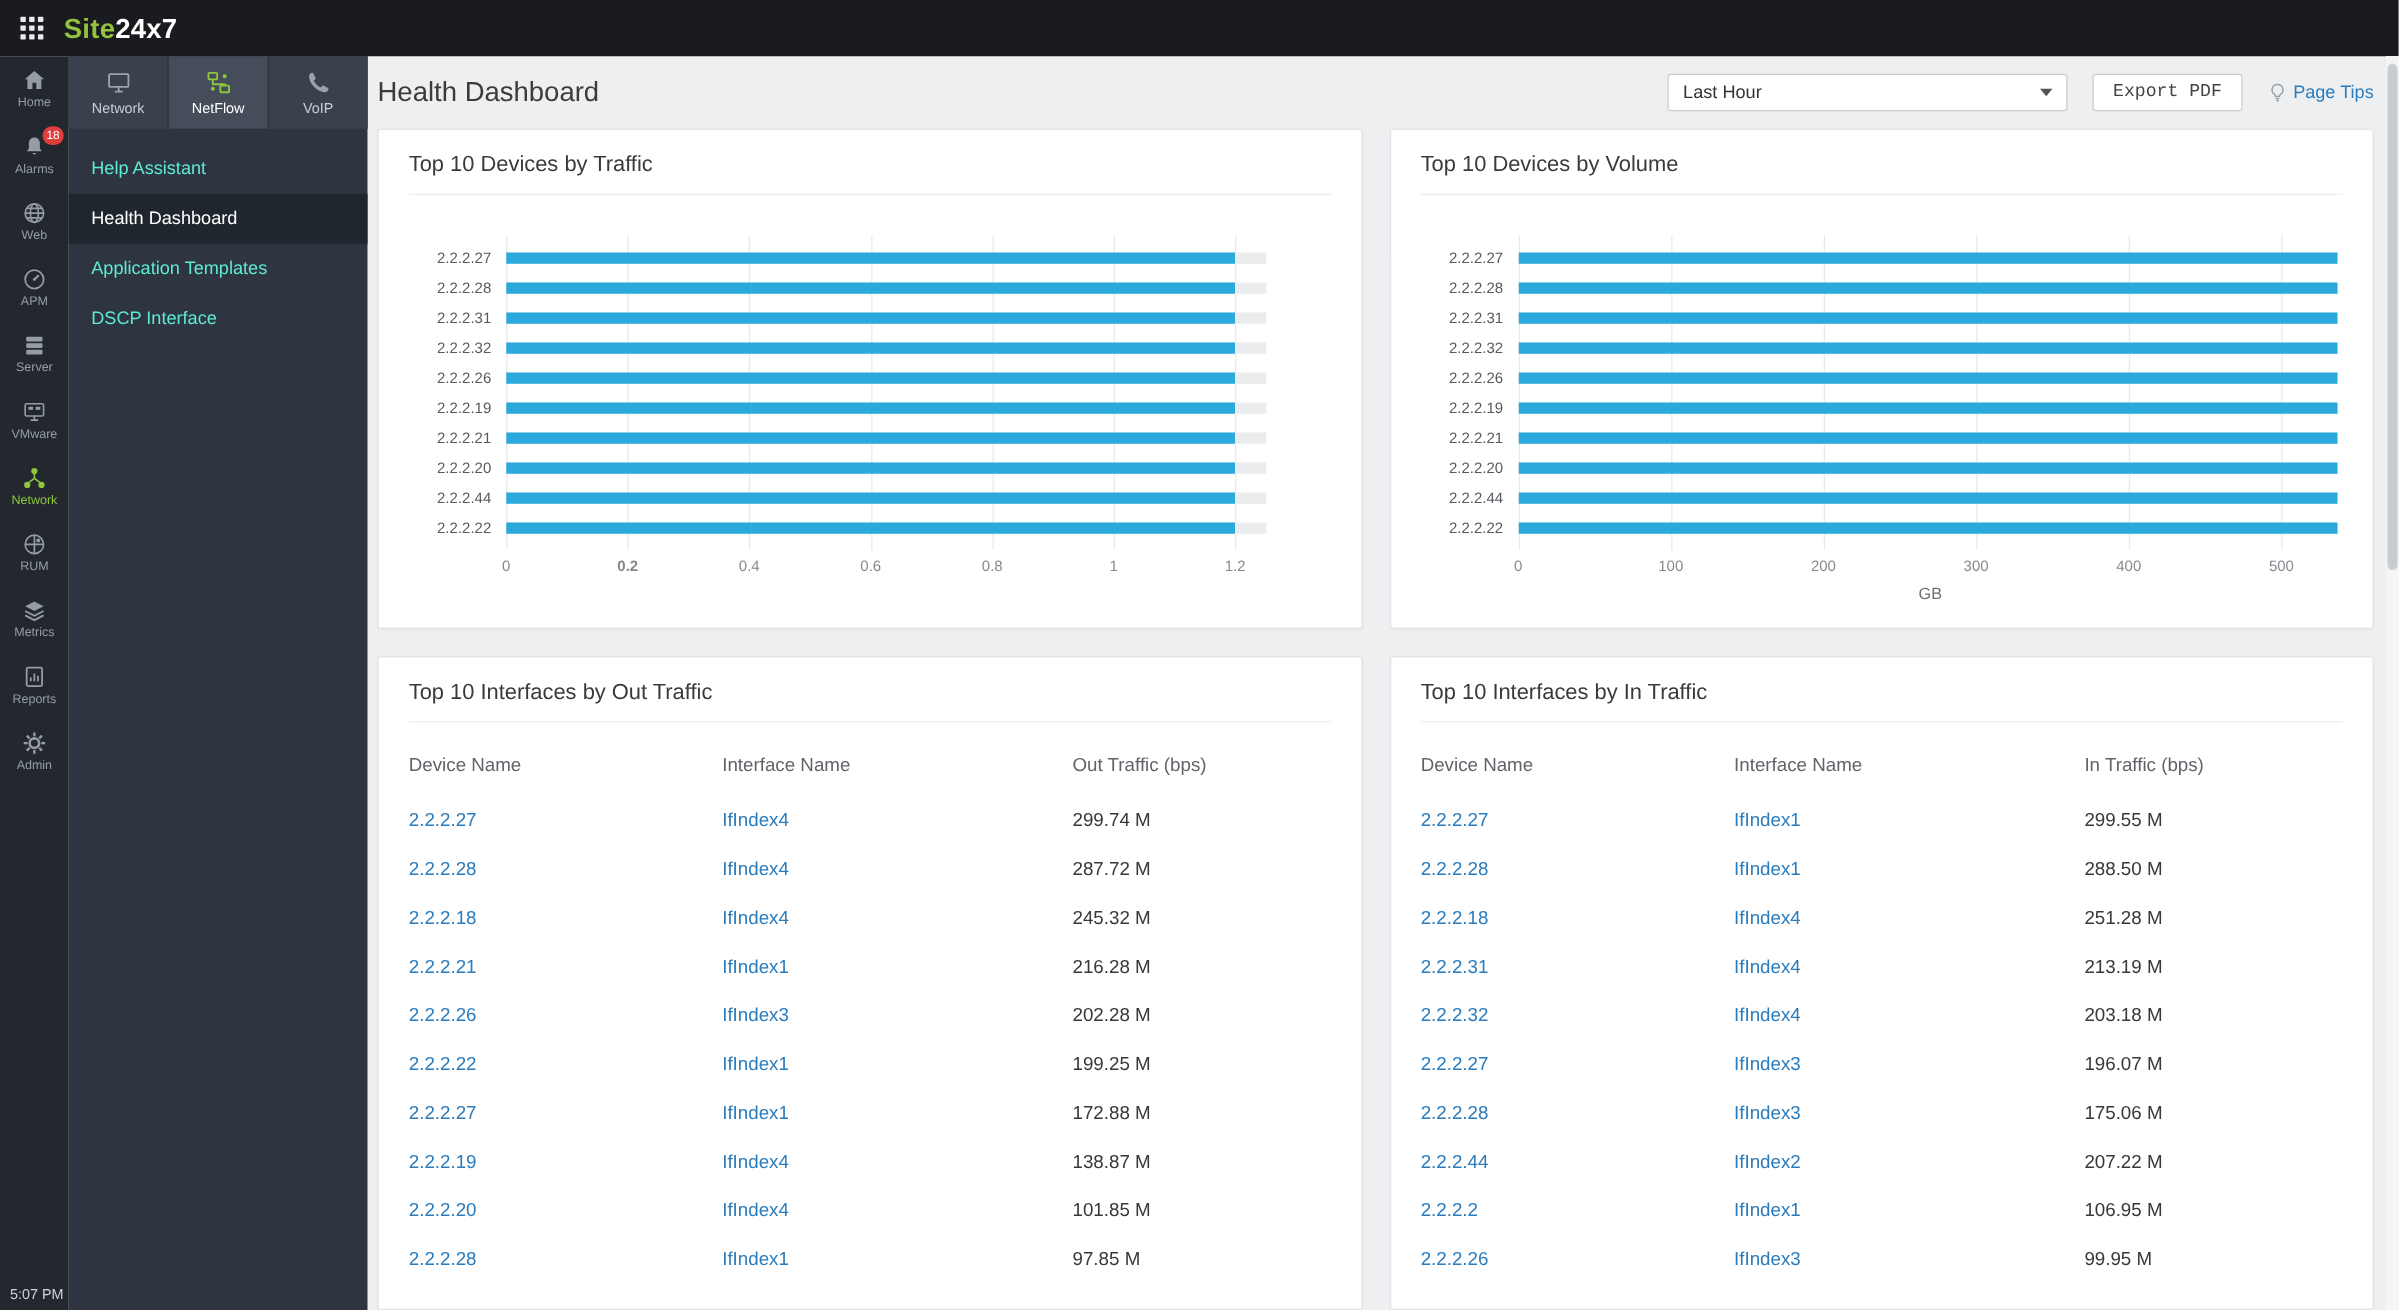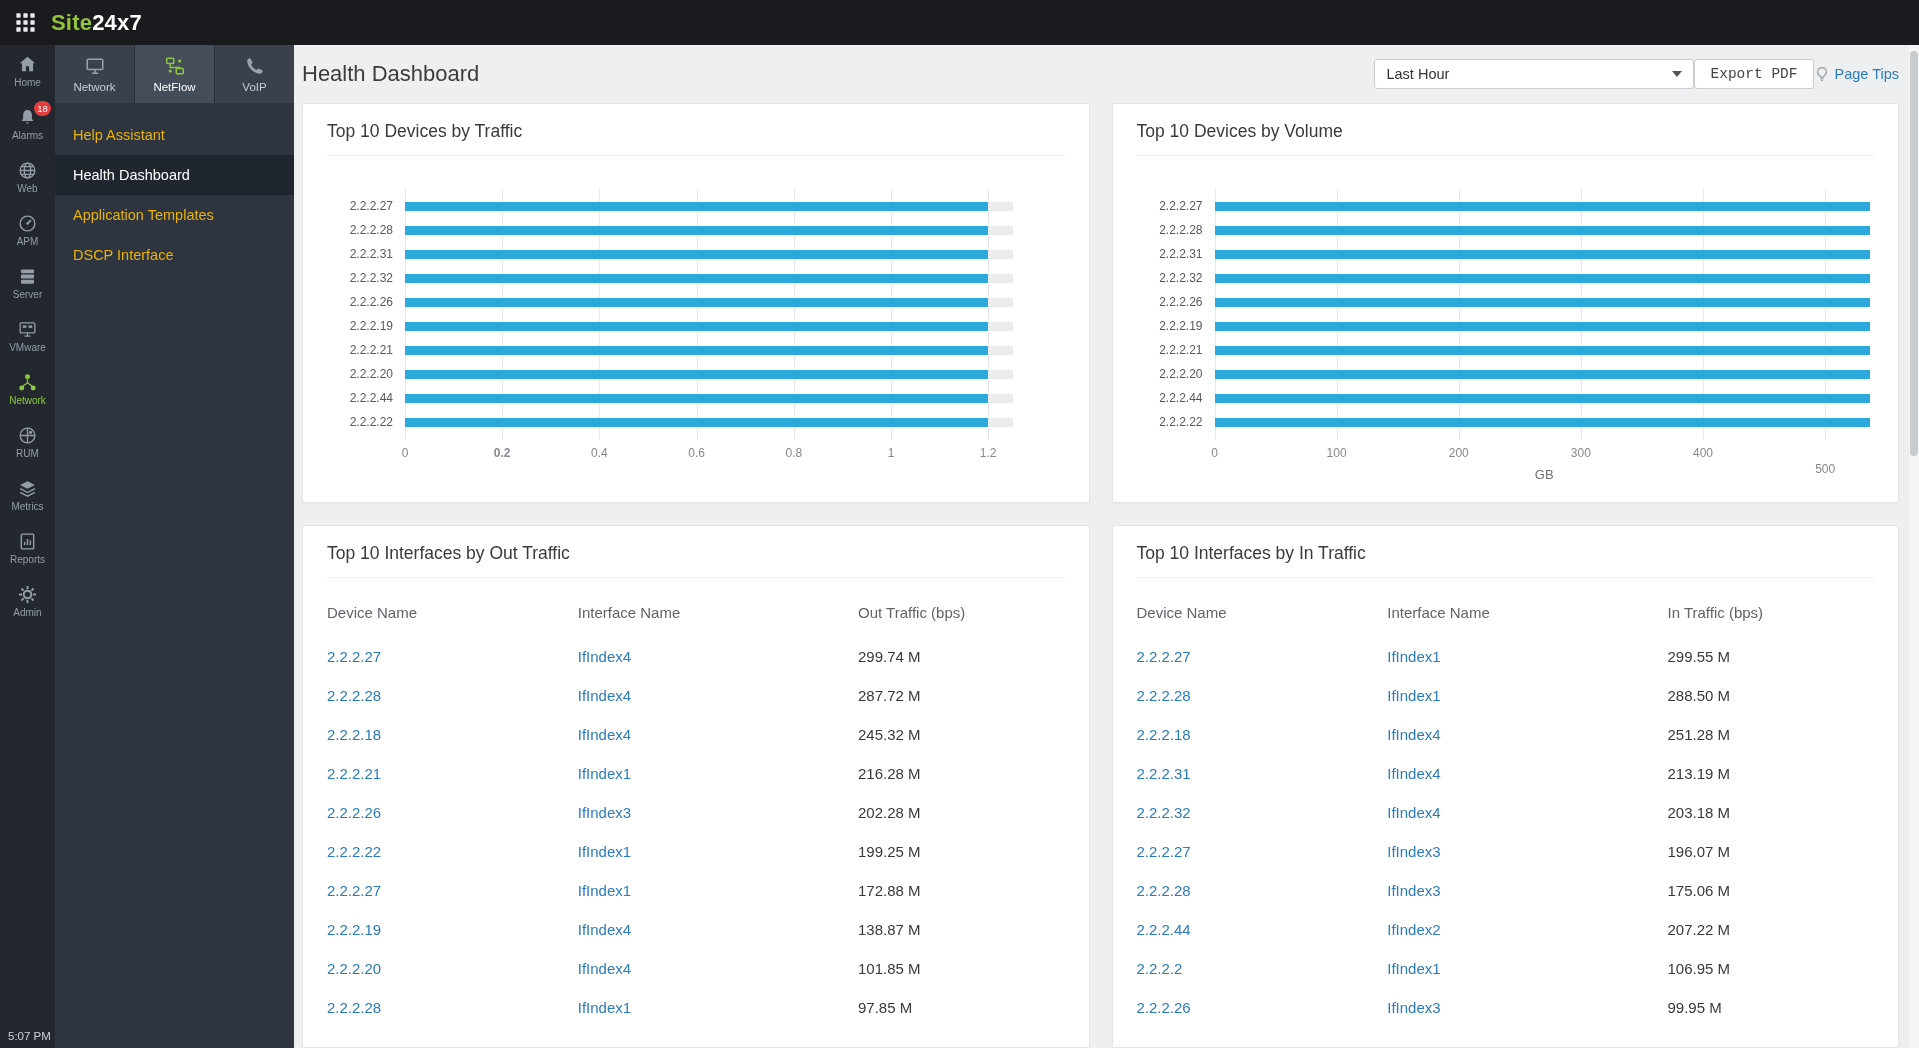--- a/index.html
+++ b/index.html
@@ -31,28 +31,28 @@
 
 .subnav{width:239px;background:#2e3540;flex:none;display:flex;flex-direction:column}
 .subtabs{display:flex;height:58px;background:#272d37;flex:none}
 .subtab{flex:1;display:flex;flex-direction:column;align-items:center;justify-content:center;gap:5px;color:#c7ced5;font-size:11.5px;background:#3a414d;border-right:1px solid #2a303a;cursor:pointer}
 .subtab:last-child{border-right:none}
 .ticon{width:20px;height:20px;display:block;color:#9aa3ad}
 .ticon svg{width:20px;height:20px;display:block}
 .subtab.active{background:#454d5b;color:#fff}
 .subtab.active .ticon{color:var(--accent,#8dc63f)}
 .submenu{padding:12px 0}
-.menu-item{height:40px;display:flex;align-items:center;padding:0 18px;color:#eab308;font-size:14.5px;cursor:pointer}
+.menu-item{height:40px;display:flex;align-items:center;padding:0 18px;color:#5eead4;font-size:14.5px;cursor:pointer}
 .menu-item.active{background:#20262e;color:#fff}
 
 
 .main{flex:1;padding:0 20px 14px 8px;overflow:hidden}
 .page-head{height:58px;display:flex;align-items:center;justify-content:space-between}
 .page-head h1{font-size:22px;font-weight:500;color:#3c3c3c}
-.head-actions{display:flex;align-items:center;}
+.head-actions{display:flex;align-items:center;gap:20px}
 .select{width:320px;height:30px;background:#fff;border:1px solid #c9cdd1;border-radius:3px;display:flex;align-items:center;justify-content:space-between;padding:0 11px;font-size:14.5px;color:#333;cursor:pointer}
 .caret{width:0;height:0;border-left:5px solid transparent;border-right:5px solid transparent;border-top:6px solid #555}
 .btn{height:30px;background:#fff;border:1px solid #c9cdd1;border-radius:3px;padding:0 15px;font-size:14.5px;color:#444;cursor:pointer;font-family:Liberation Mono, monospace}
 .tips{display:flex;align-items:center;gap:5px;color:var(--link,#3e86c6);font-size:14.5px;cursor:pointer}
 .bulb{width:16px;height:16px;color:#9aa0a6}
 .bulb svg{width:16px;height:16px;display:block}
 
 .grid{display:grid;grid-template-columns:1fr 1fr;gap:22px}
 .panel{background:#fff;border:1px solid #e2e4e7;border-radius:2px;padding:17px 24px 20px;box-shadow:0 1px 2px rgba(0,0,0,.04)}
 .panel-title{font-size:17.5px;font-weight:400;color:#3a3a3a;padding-bottom:13px;border-bottom:1px solid #ebedef}
@@ -479,21 +479,21 @@
                   </span>
                 </div>
               </div>
             </div>
           <div class="axis-ticks">
               <span class="axis-tick" style="left: 0%;">0</span>
               <span class="axis-tick" style="left: 18.5185%;">100</span>
               <span class="axis-tick" style="left: 37.037%;">200</span>
               <span class="axis-tick" style="left: 55.5556%;">300</span>
               <span class="axis-tick" style="left: 74.0741%;">400</span>
-              <span class="axis-tick" style="left: 92.5926%; margin-top: 16px;">500</span>
+              <span class="axis-tick" style="left: 92.5926%;">500</span>
             </div>
           <div class="axis-label">GB</div>
         </div>
       </section>
 
       <section class="panel">
         <h2 class="panel-title">Top 10 Interfaces by Out Traffic</h2>
         <div class="tbl">
           <div class="thead">
               <span class="c0">Device Name</span>

